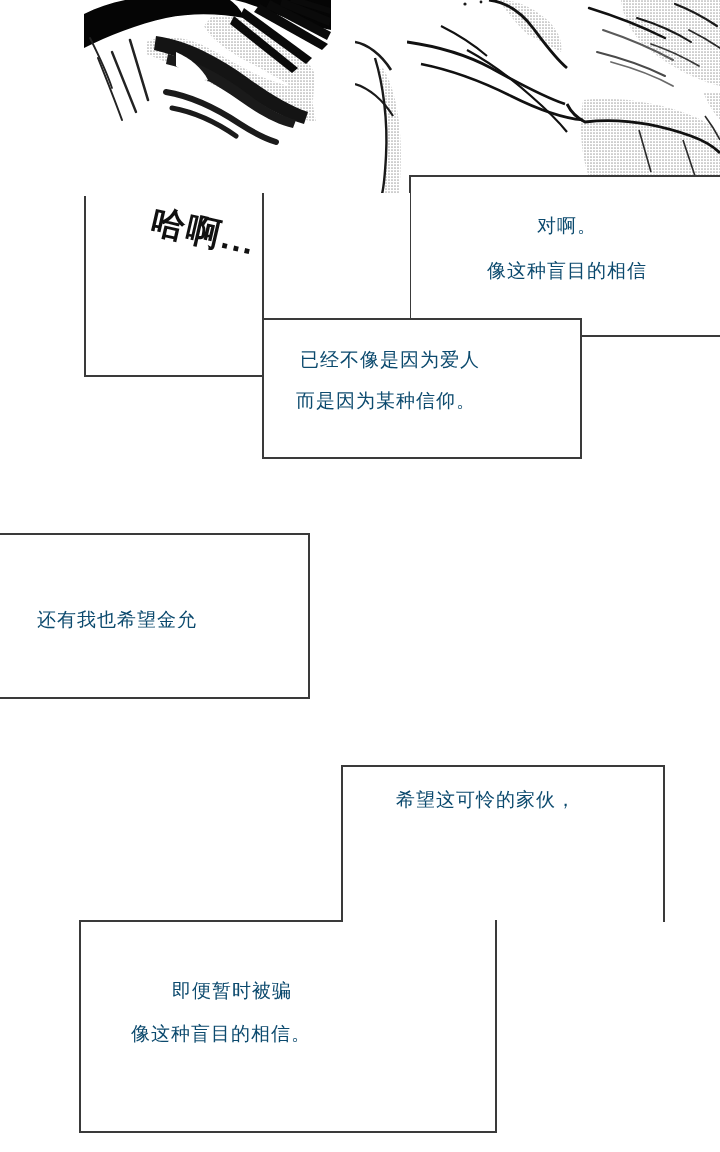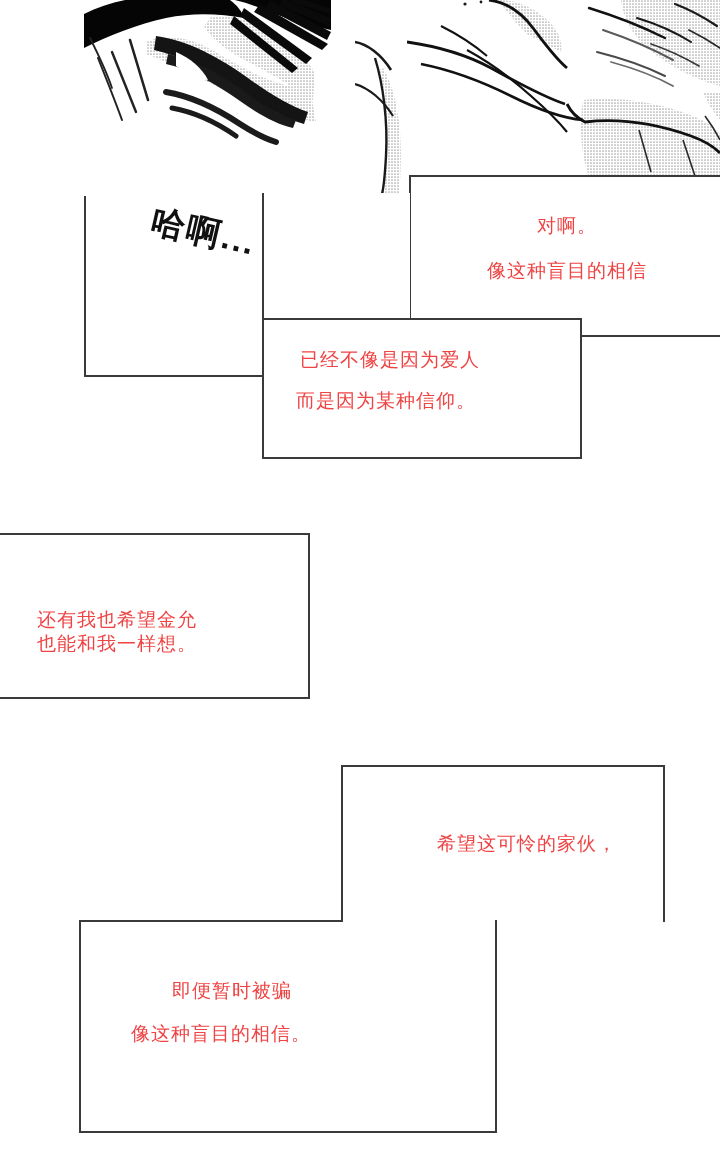--- a/index.html
+++ b/index.html
@@ -31,21 +31,21 @@
   }
   .art {
     position: absolute;
     overflow: hidden;
     background: #ffffff;
   }
   .art svg { display: block; }
 
   .balloon-text {
     position: absolute;
-    color: #ef4444;
+    color: #0c4a6e;
     font-size: 19px;
     line-height: 38px;
     letter-spacing: 1px;
     white-space: pre;
     font-weight: 500;
   }
   .sfx {
     position: absolute;
     color: #111111;
     font-weight: 700;
@@ -173,26 +173,25 @@
               border-left:2px solid #3a3a3a; border-bottom:2px solid #3a3a3a;">
   </div>
 
   <div class="panel bordered" style="left:262px; top:318px; width:320px; height:141px;"></div>
   <div class="balloon-text" style="left:284px; top:341px;margin-left:16px;">已经不像是因为爱人</div>
   <div class="balloon-text" style="left:296px; top:382px;">而是因为某种信仰。</div>
 
   <div class="panel" style="left:-4px; top:533px; width:314px; height:166px;
               border:2px solid #3a3a3a;"></div>
   <div class="balloon-text" style="left:37px; top:584px;margin-top:17px;">还有我也希望金允</div>
-  <div class="balloon-text" style="left:37px; top:625px;">也能和我一样想。</div>
 
   <div class="panel" style="left:341px; top:765px; width:324px; height:157px;
               border-top:2px solid #3a3a3a; border-right:2px solid #3a3a3a;
               border-left:2px solid #3a3a3a;"></div>
-  <div class="balloon-text" style="left:396px; top:825px;margin-left:41px;">希望这可怜的家伙，</div>
+  <div class="balloon-text" style="left:396px; top:781px;">希望这可怜的家伙，</div>
 
   <div class="panel" style="left:79px; top:920px; width:418px; height:213px;
               border:2px solid #3a3a3a;"></div>
 
   <div class="panel" style="left:343px; top:918px; width:152px; height:6px; background:#ffffff; border:none;"></div>
 
   <div class="balloon-text" style="left:172px; top:972px;">即便暂时被骗</div>
   <div class="balloon-text" style="left:131px; top:1015px;">像这种盲目的相信。</div>
 
 </div>

